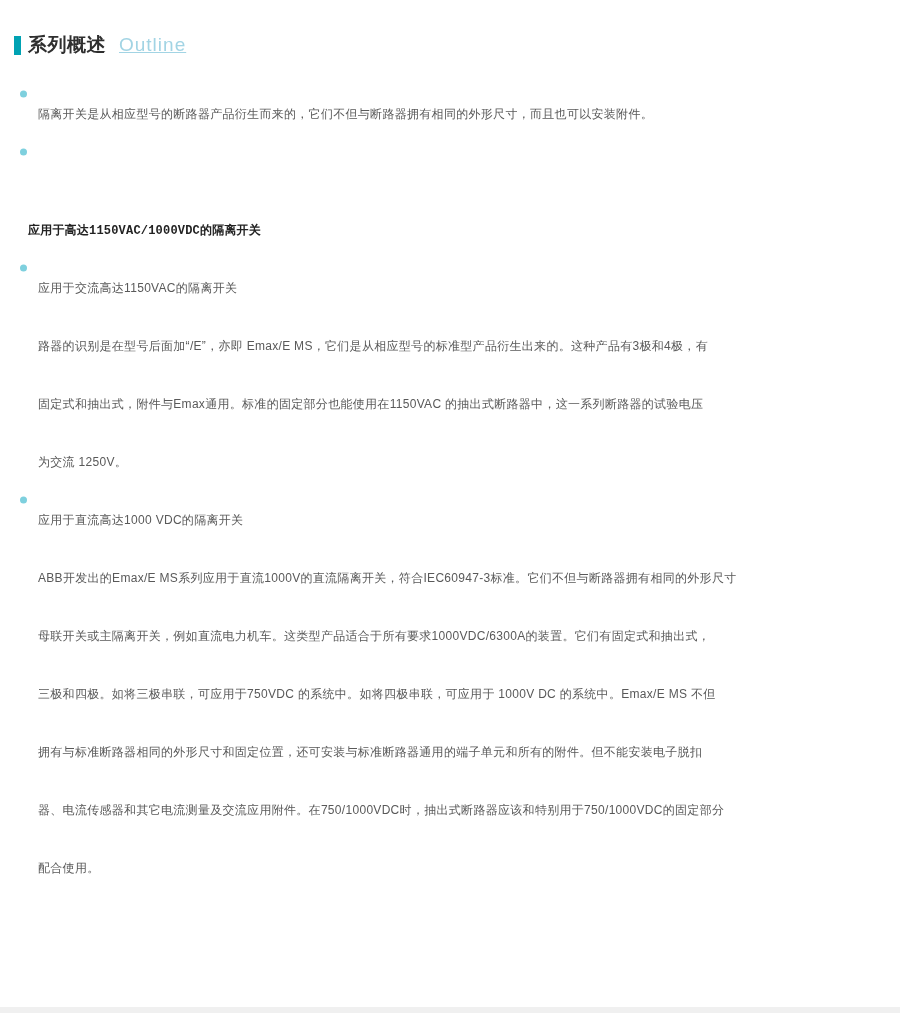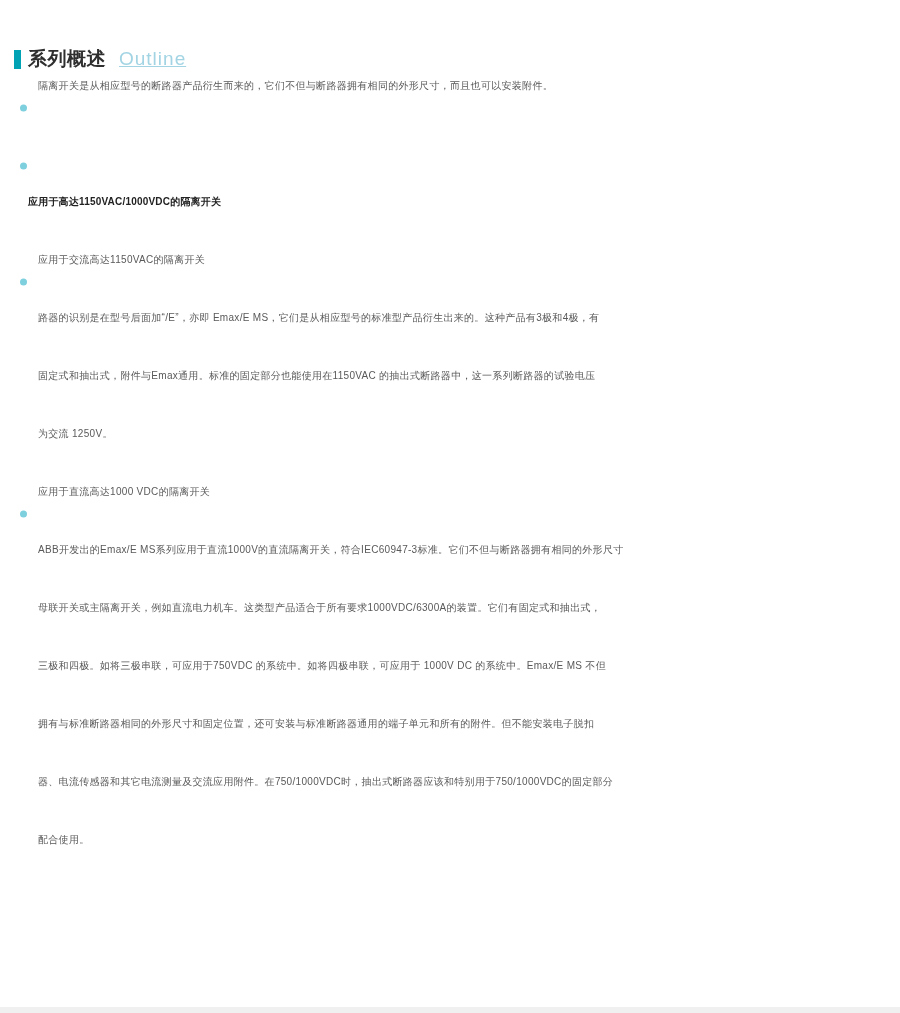--- a/index.html
+++ b/index.html
@@ -9,40 +9,40 @@
     --body-text:#595959;
     --heading-text:#222222;
   }
   *{margin:0;padding:0;box-sizing:border-box;}
   html,body{background:#ffffff;}
   body{
     width:900px;height:1013px;
     font-family:"Liberation Sans","DejaVu Sans",sans-serif;
     overflow:hidden;position:relative;
   }
-  .page{width:900px;height:1013px;padding-top:48px;position:relative;background:#fff;}
+  .page{width:900px;height:1013px;padding-top:34px;position:relative;background:#fff;}
   .section-header{display:flex;align-items:center;height:22px;}
   .accent-bar{
     width:7px;height:19px;background:var(--accent);
     margin-left:14px;margin-right:7px;display:inline-block;
   }
   .title-zh{font-size:19px;font-weight:600;color:#2f2f2f;letter-spacing:0.5px;}
   .title-en{font-size:19px;font-weight:400;color:var(--title-en);margin-left:13px;letter-spacing:1px;text-decoration:underline;}
   .content{margin-top:9px;}
   .line{
-    position:relative;height:58px;display:flex;align-items:flex-start;
+    position:relative;height:58px;display:flex;align-items:flex-end;
     padding-left:38px;padding-right:20px;
-    font-size:10px;color:var(--body-text);letter-spacing:0.3px;
+    font-size:12px;color:var(--body-text);letter-spacing:0.3px;
     white-space:nowrap;
   }
   .line .dot{
     position:absolute;left:20px;top:50%;transform:translateY(-50%);
     width:7px;height:7px;border-radius:50%;background:var(--bullet);
   }
-  .line.heading{padding-left:28px;font-weight:bold;color:var(--heading-text);letter-spacing:0.2px;}
+  .line.heading{padding-left:28px;font-weight:bold;color:var(--heading-text);letter-spacing:0.2px;font-family:Liberation Mono, monospace;}
   .bottom-strip{
     position:absolute;left:0;bottom:0;width:100%;height:6px;background:#f0f0f0;
   }
 </style>
 </head>
 <body>
 
 <div class="page">
 
   <header class="section-header">

